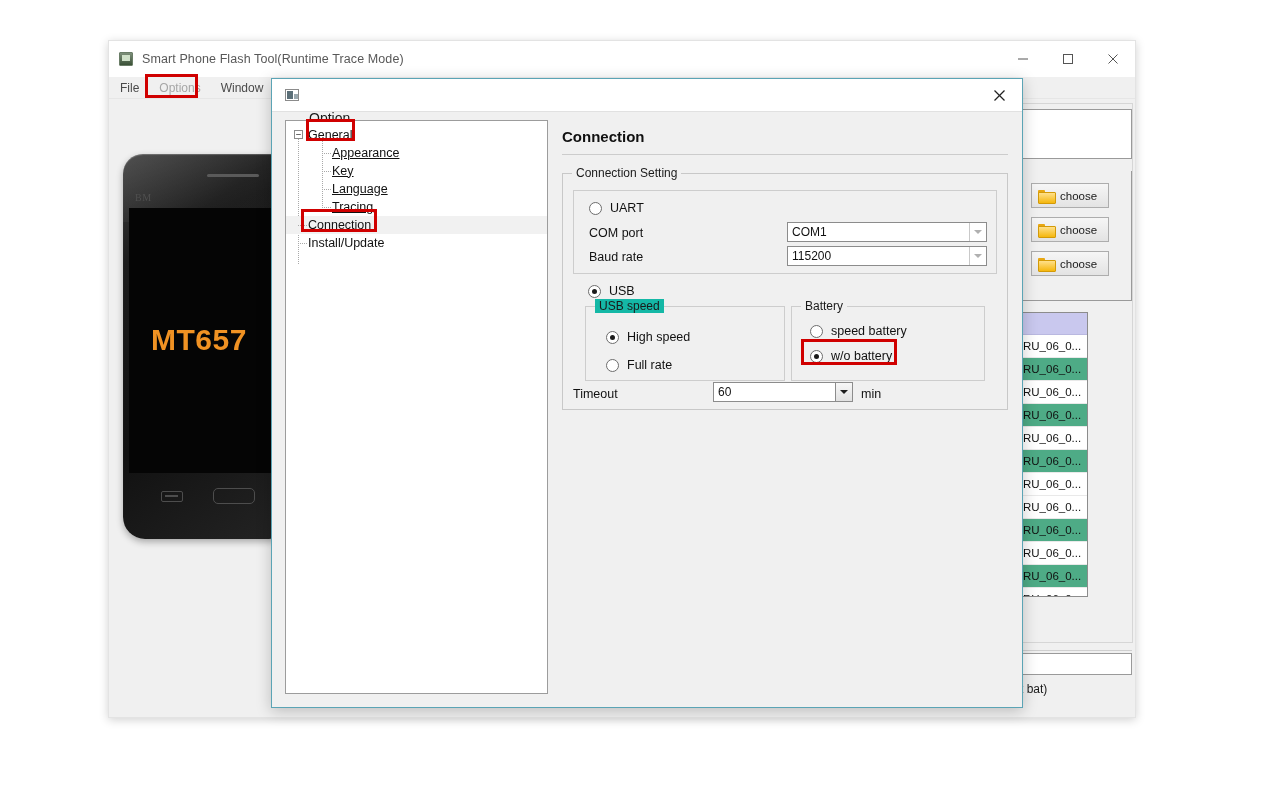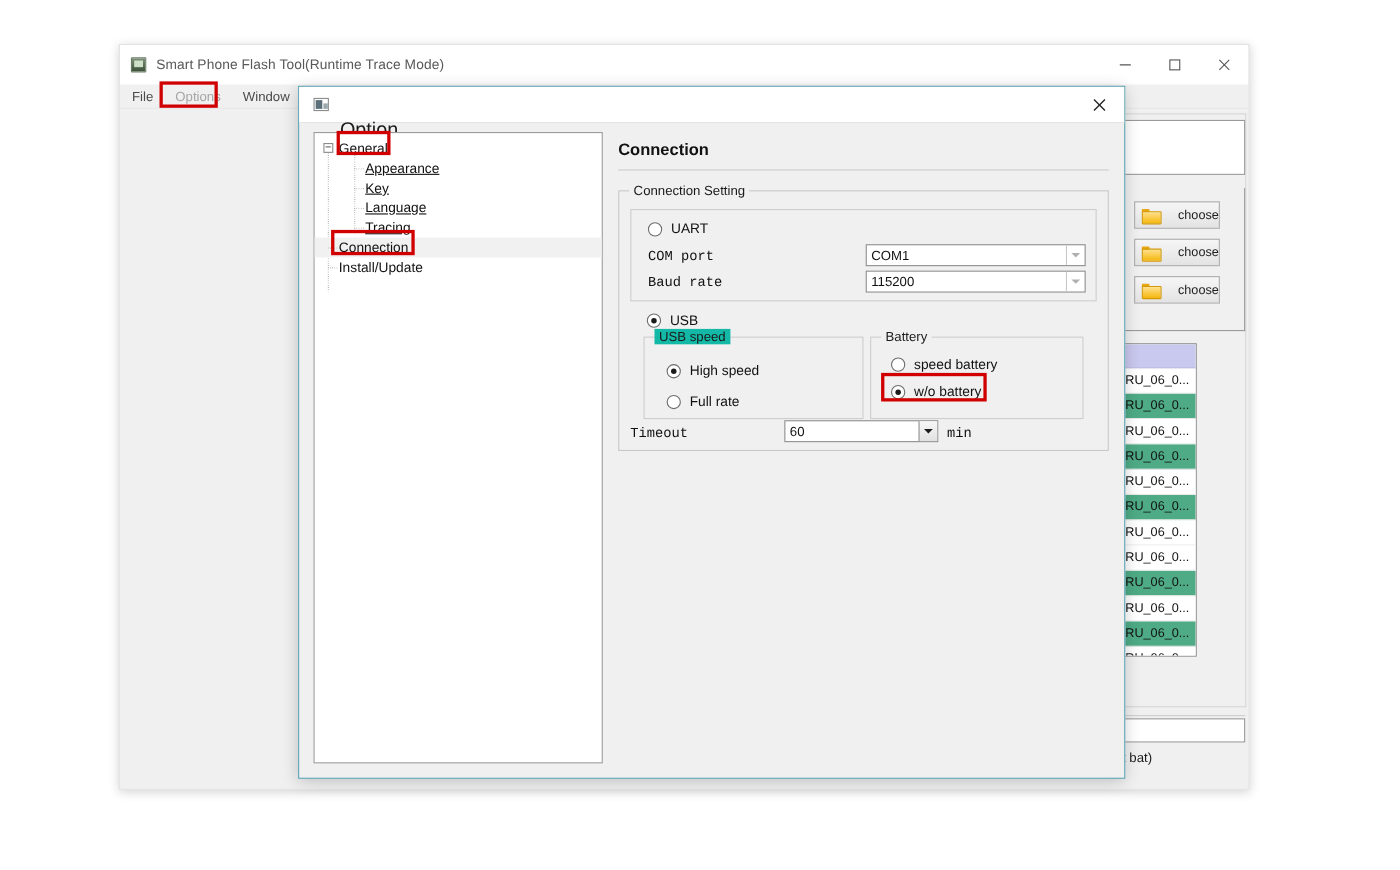--- a/index.html
+++ b/index.html
@@ -115,21 +115,21 @@
   }
   #rp-choose-box {
     position: absolute; left: 8px; top: 72px; width: 112px; height: 130px;
     background: #f0f0f0; border: 1px solid #9a9a9a; border-top: none;
   }
   .choose-btn {
     position: absolute; left: 10px; width: 78px; height: 25px;
     background: linear-gradient(#f6f6f6,#e3e3e3);
     border: 1px solid #adadad;
     display: flex; align-items: center; gap: 6px; padding-left: 6px;
-    font-size: 11.5px; color: #202020; justify-content: space-between;
+    font-size: 11.5px; color: #202020;
   }
   .folder-icon {
     width: 16px; height: 13px; position: relative; flex: none;
   }
   .folder-icon::before {
     content:""; position:absolute; left:0; top:1px; width:7px; height:3px;
     background:#e8a712; border-radius:1px 1px 0 0;
   }
   .folder-icon::after {
     content:""; position:absolute; left:0; top:3px; width:16px; height:10px;
@@ -180,21 +180,21 @@
     position: absolute; left: 0; top: 0; width: 100%; height: 33px;
     background: #ffffff; display: flex; align-items: center;
     border-bottom: 1px solid #e1e1e1;
   }
   .dlg-icon {
     width: 14px; height: 12px; margin-left: 13px; margin-right: 10px;
     border: 1px solid #8b8b8b; background: #ffffff; position: relative; flex: none;
   }
   .dlg-icon::before { content:""; position:absolute; left:1px; top:1px; width:6px; height:8px; background:#5b6f78; }
   .dlg-icon::after  { content:""; position:absolute; left:8px; top:4px; width:4px; height:5px; background:#9aa8ae; }
-  #dlg-title-text { font-size: 18px; color: #1a1a1a; margin-top: 46px; }
+  #dlg-title-text { font-size: 14px; color: #1a1a1a; margin-top: 46px; }
   #dlg-close {
     position: absolute; right: 0; top: 0; width: 46px; height: 32px;
     display: flex; align-items: center; justify-content: center; color: #333;
   }
 
   
   #dlg-tree {
     position: absolute; left: 13px; top: 41px; width: 263px; height: 574px;
     background: #ffffff; border: 1px solid #9c9c9c;
     font-size: 12.5px; color: #111; padding-top: 5px;
@@ -252,21 +252,21 @@
     width: 17px; height: 18px; display: flex; align-items: center; justify-content: center;
     border-left: 1px solid #c9c9c9;
   }
   .combo.enabled .arrow { background: linear-gradient(#f7f7f7,#e1e1e1); border-left: 1px solid #8c8c8c; }
   .tri { width: 0; height: 0; border-left: 4px solid transparent; border-right: 4px solid transparent; border-top: 4px solid #b0b0b0; }
   .combo.enabled .tri { border-top-color: #1c1c1c; }
 
   .hl-box {
     position: absolute; border: 3px solid #d00000; pointer-events: none;
   }
-  .label { font-size: 12.5px; color: #111; font-family: Liberation Mono, monospace; }
+  .label { font-size: 12.5px; color: #111; }
 </style>
 </head>
 <body>
 
 <div id="stage">
 
   <div id="main-window">
 
     <div id="main-titlebar">
       <span class="mt-icon"></span>
@@ -293,20 +293,30 @@
 
     <div id="main-menubar">
       <span class="menu-item">File</span>
       <span class="menu-item dim">Options</span>
       <span class="menu-item">Window</span>
     </div>
 
     <div id="main-body">
       <div id="client-left-rule"></div>
 
+      <div id="phone">
+        <div id="phone-gloss"></div>
+        <div id="phone-speaker"></div>
+        <div id="phone-brand">BM</div>
+        <div id="phone-screen">
+          <div id="phone-model">MT657</div>
+        </div>
+        <div id="phone-btn-menu"></div>
+        <div id="phone-btn-home"></div>
+      </div>
 
       <div id="right-panel">
         <div id="rp-outer-frame"></div>
         <div id="rp-top-box"></div>
 
         <div id="rp-choose-box">
           <div class="choose-btn" style="top:12px">
             <span class="folder-icon"></span>
             <span>choose</span>
           </div>

